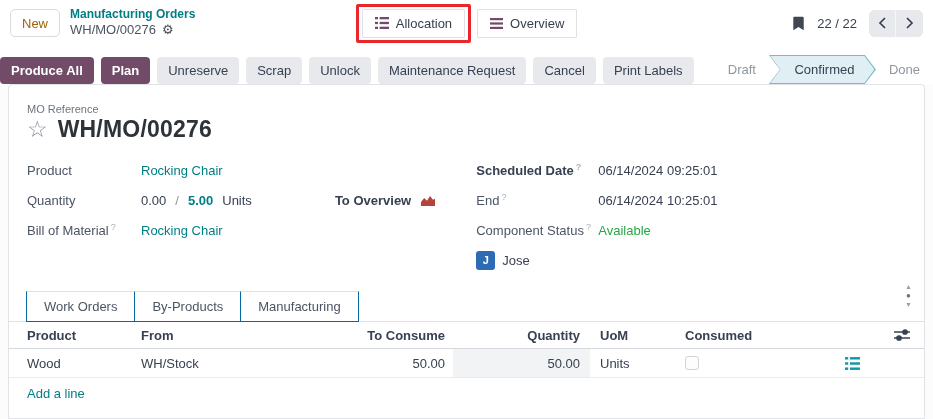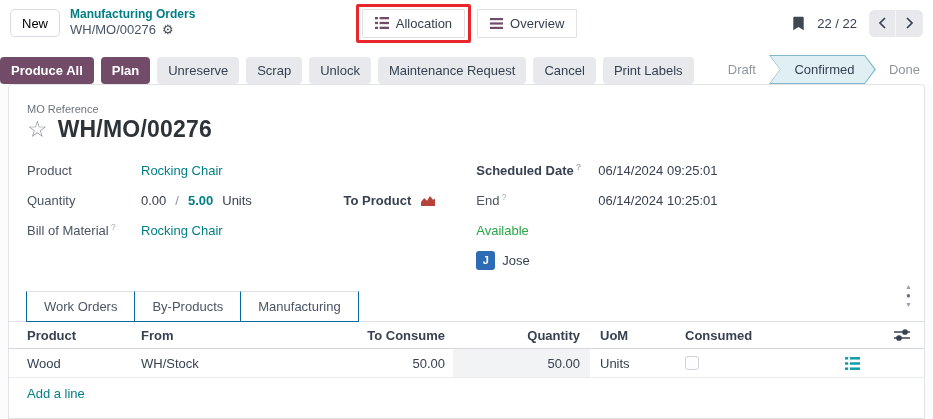--- a/index.html
+++ b/index.html
@@ -3,21 +3,21 @@
 <meta charset="utf-8">
 <style>
   * { margin:0; padding:0; box-sizing:border-box; }
   html,body { width:933px; height:419px; overflow:hidden; background:#fff;
     font-family:"Liberation Sans", sans-serif; color:#374151; }
 
   
   .topbar { display:flex; align-items:center; height:46px; background:#fff; padding:0 10px; }
   .topbar-left { flex:1; display:flex; align-items:center; gap:10px; }
   .btn-new { background:#fff; border:1px solid #d8dce1; border-radius:5px; height:28px;
-    padding:0 11px; font-size:13px; color:#000000; cursor:pointer; font-family:inherit; }
+    padding:0 11px; font-size:13px; color:#a16207; cursor:pointer; font-family:inherit; }
   .breadcrumb { line-height:1.25; }
   .bc-parent { color:#017e84; font-size:12px; font-weight:700; }
   .bc-current { color:#4b5563; font-size:13px; display:flex; align-items:center; gap:6px; }
   .gear { font-size:13px; color:#4a5056; cursor:pointer; }
   .topbar-center { display:flex; align-items:center; gap:6px; }
   .hl-red { border:3px solid #e8272c; padding:2px 3px; border-radius:2px; }
   .view-btn { display:flex; align-items:center; gap:7px; background:#fff; border:1px solid #dee2e6;
     border-radius:1px; height:29px; padding:0 12px; font-size:13px; color:#374151;
     cursor:pointer; font-family:inherit; }
   .view-btn svg { color:#714b67; }
@@ -200,21 +200,21 @@
         </div>
         <div class="frow">
           <span class="flabel">Quantity</span>
           <span class="qty-parts">
             <span>0.00</span>
             <span class="sep">/</span>
             <span class="qty-total">5.00</span>
             <span>Units</span>
           </span>
           <span class="to-produce">
-            <span>To Product</span>
+            <span>To Overview</span>
             <svg width="16" height="13" viewBox="0 0 16 13">
                 <path d="M1 12 L1 9.5 4.2 6.5 7 8.5 10.2 4.5 13 7.5 15 6.5 15 12 Z" fill="#d9756c"></path>
                 <path d="M1 12 L1 8 4.2 4 7 6.8 10 2 13 5.8 15 4.8 15 12 Z" fill="#b5433c"></path>
               </svg>
           </span>
         </div>
         <div class="frow">
           <span class="flabel"><span>Bill of Material</span><span class="help">?</span></span>
           <span class="link">Rocking Chair</span>
         </div>
@@ -222,20 +222,21 @@
       <div class="col-right">
         <div class="frow">
           <span class="flabel bold"><span>Scheduled Date</span><span class="help">?</span></span>
           <span>06/14/2024 09:25:01</span>
         </div>
         <div class="frow">
           <span class="flabel"><span>End</span><span class="help">?</span></span>
           <span>06/14/2024 10:25:01</span>
         </div>
         <div class="frow">
+          <span class="flabel"><span>Component Status</span><span class="help">?</span></span>
           <span class="green">Available</span>
         </div>
         <div class="frow">
           <span class="avatar">J</span>
           <span>Jose</span>
         </div>
       </div>
     </div>
 
     <div class="tabs">

